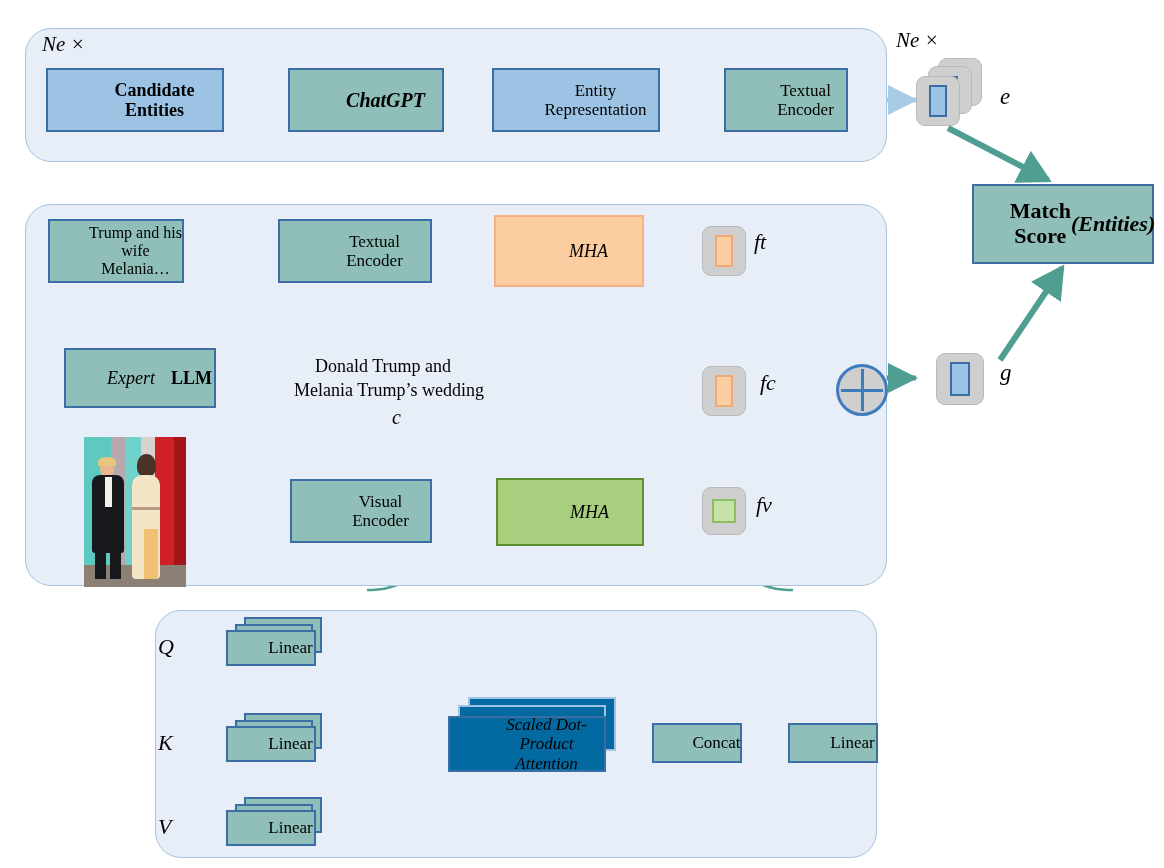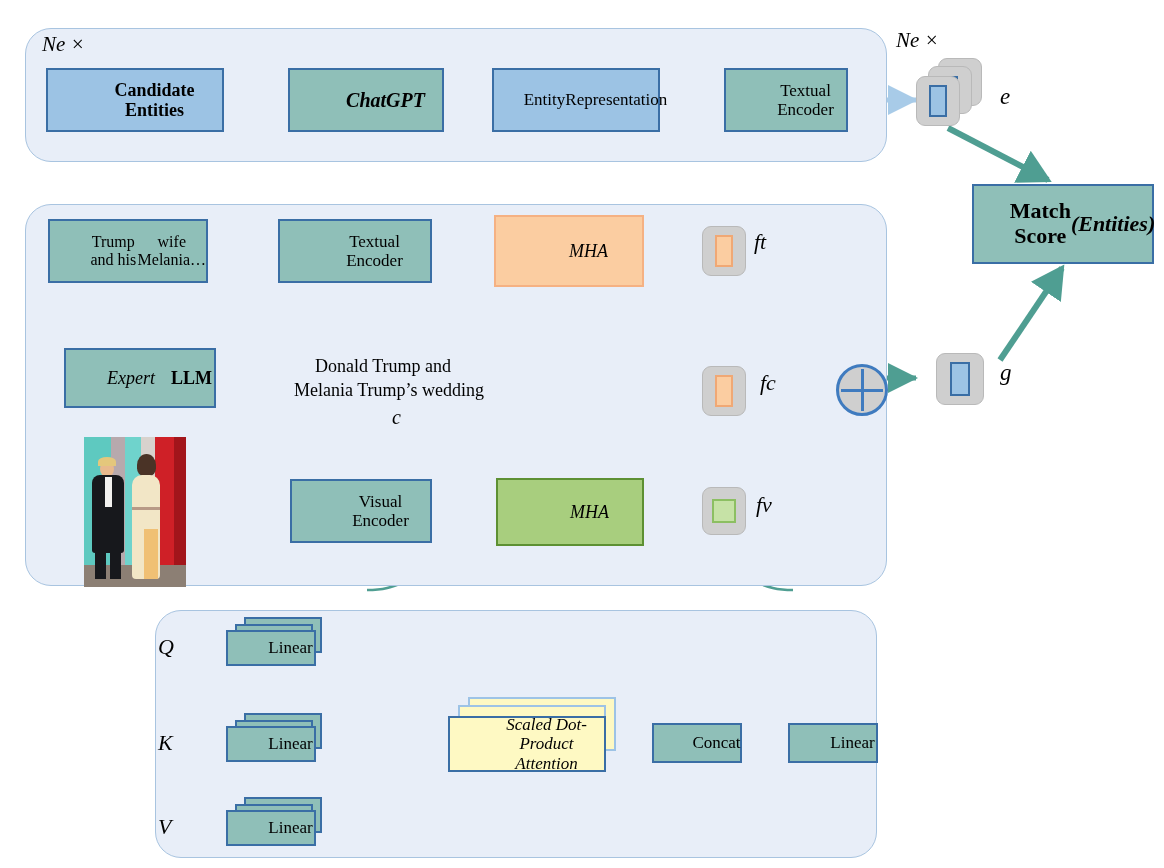--- a/index.html
+++ b/index.html
@@ -7,21 +7,21 @@
   #stage{position:relative;width:1164px;height:868px;}
   svg#wires{position:absolute;left:0;top:0;width:1164px;height:868px;pointer-events:none;}
 
   .panel{position:absolute;background:#e8eef8;border:1.5px solid #a8c4e0;border-radius:26px;}
   .box{position:absolute;display:flex;align-items:center;justify-content:center;text-align:center;
        box-sizing:border-box;line-height:1.12;padding-left:39px;}
   .b-blue{background:#9cc3e4;border:2px solid #3a6ea5;}
   .b-teal{background:#8fbfb8;border:2px solid #3a6ea5;}
   .b-orange{background:#fbcda1;border:2px solid #f5b183;}
   .b-green{background:#a8ce7e;border:2px solid #5d9033;}
-  .b-ltblue{background:#fef9c3;border:2px solid #3a6ea5;}
+  .b-ltblue{background:#0369a1;border:2px solid #3a6ea5;}
   .bold{font-weight:bold;}
   .ital{font-style:italic;}
   .lbl{position:absolute;font-style:italic;white-space:nowrap;}
   .lbl.math{font-family:"Liberation Serif",serif;}
 
   
   .chip{position:absolute;background:#cfcfcf;border:1.5px solid #b9b9b9;border-radius:9px;
         box-sizing:border-box;}
   .chip .inner{position:absolute;left:50%;top:50%;transform:translate(-50%,-50%);box-sizing:border-box;}
   .in-blue{background:#9cc3e4;border:2.5px solid #3a6ea5;}
@@ -127,21 +127,21 @@
 
   <div class="box b-blue" style="left:46px;top:68px;width:178px;height:64px;font-size:18px;flex-direction:column;">
     <span class="bold">Candidate</span>
     <span class="bold">Entities</span>
   </div>
 
   <div class="box b-teal" style="left:288px;top:68px;width:156px;height:64px;font-size:20px;">
     <span class="bold ital">ChatGPT</span>
   </div>
 
-  <div class="box b-blue" style="left:492px;top:68px;width:168px;height:64px;font-size:17px;flex-direction:row;">
+  <div class="box b-blue" style="left:492px;top:68px;width:168px;height:64px;font-size:17px;flex-direction:column;">
     <span>Entity</span>
     <span>Representation</span>
   </div>
 
   <div class="box b-teal" style="left:724px;top:68px;width:124px;height:64px;font-size:17px;flex-direction:column;">
     <span>Textual</span>
     <span>Encoder</span>
   </div>
 
   <span class="lbl math" style="left:896px;top:28px;font-size:21px;">Ne ×</span>
@@ -157,21 +157,21 @@
     </div>
   <span class="lbl math" style="left:1000px;top:84px;font-size:23px;">e</span>
 
   <div class="box b-teal" style="left:972px;top:184px;width:182px;height:80px;font-size:22px;flex-direction:row;">
     <span class="bold">Match Score</span>
     <span class="bold ital">(Entities)</span>
   </div>
 
   <div class="panel" style="left:25px;top:204px;width:860px;height:380px;"></div>
 
-  <div class="box b-teal" style="left:48px;top:219px;width:160px;height:64px;font-size:16px;flex-direction:row;">
+  <div class="box b-teal" style="left:48px;top:219px;width:136px;height:64px;font-size:16px;flex-direction:column;">
     <span>Trump and his</span>
     <span>wife Melania…</span>
   </div>
 
   <div class="box b-teal" style="left:278px;top:219px;width:154px;height:64px;font-size:17px;flex-direction:column;">
     <span>Textual</span>
     <span>Encoder</span>
   </div>
 
   <div class="box b-orange" style="left:494px;top:215px;width:150px;height:72px;font-size:18px;">

